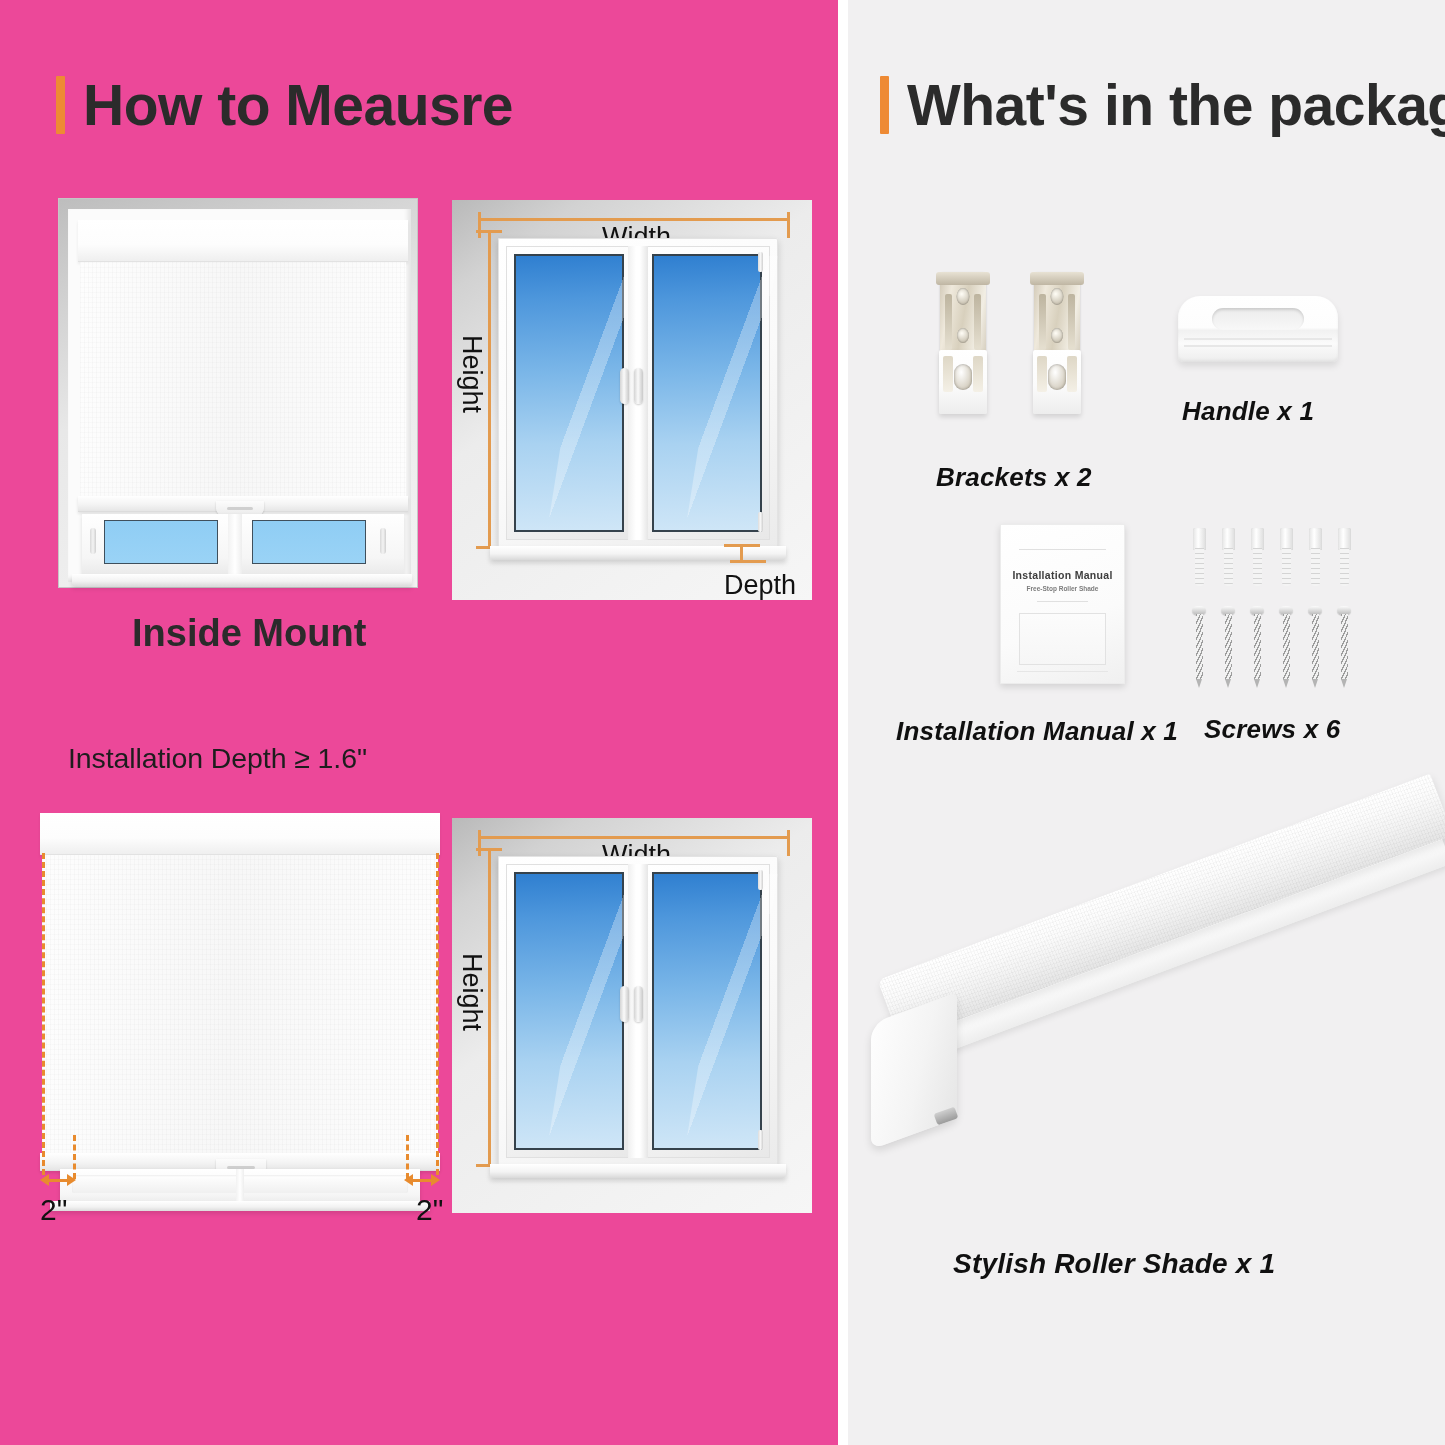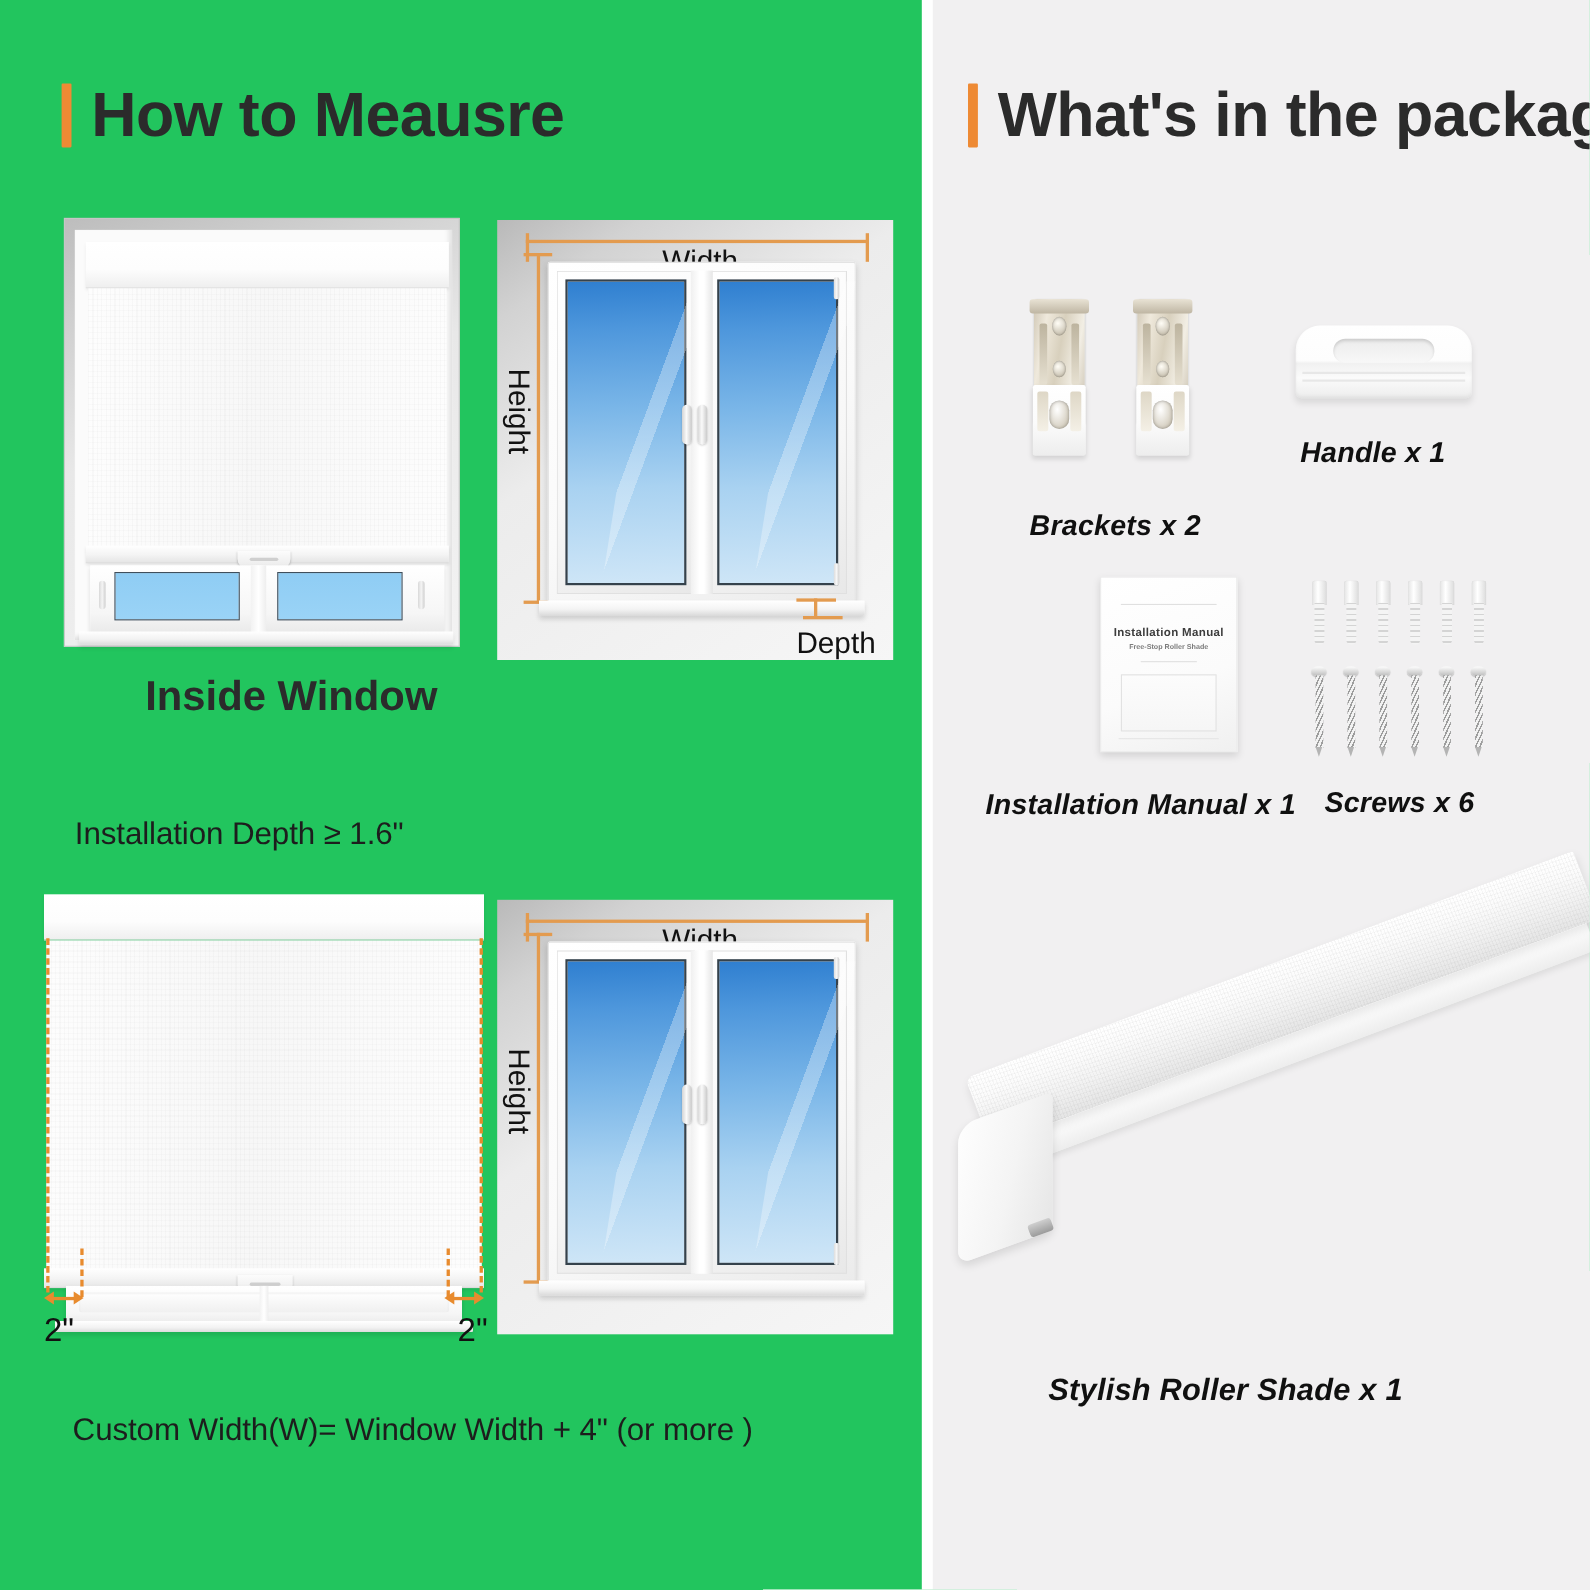--- a/index.html
+++ b/index.html
@@ -5,21 +5,21 @@
   * { box-sizing: border-box; margin: 0; padding: 0; }
   html, body {
     width: 1445px; height: 1445px;
     font-family: "Liberation Sans", sans-serif;
     background: #ffffff;
     overflow: hidden;
   }
   .page { position: relative; width: 1445px; height: 1445px; display: flex; }
 
   
-  .panel-left  { position: relative; width: 838px;  height: 1445px; background: #22c55e; }
+  .panel-left  { position: relative; width: 838px;  height: 1445px; background: #ec4899; }
   .panel-gap   { width: 10px; height: 1445px; background: #ffffff; }
   .panel-right { position: relative; width: 597px;  height: 1445px; background: #f1f0f1; }
 
   
   .heading { position: absolute; display: flex; align-items: center; gap: 18px; }
   .hbar { width: 9px; height: 58px; background: #ee8a34; border-radius: 1px; }
   .htext {
     font-size: 57px; font-weight: bold; color: #2b2b2b;
     letter-spacing: -0.5px; white-space: nowrap;
   }
@@ -397,21 +397,21 @@
       <div class="win-hinge" style="left:306px; top:52px;"></div>
       <div class="win-hinge" style="left:306px; top:312px;"></div>
       <div class="win-sill" style="left:38px; top:346px; width:296px; height:14px;"></div>
 
       <div class="dim-cap-h" style="left:272px; top:344px; width:36px;"></div>
       <div class="dim-cap-h" style="left:278px; top:360px; width:36px;"></div>
       <div class="dim-line-v" style="left:288px; top:344px; height:18px;"></div>
       <div class="dim-label" style="left:272px; top:370px;">Depth</div>
     </div>
 
-    <div class="mount-title" style="left:132px; top:612px;">Inside Window</div>
+    <div class="mount-title" style="left:132px; top:612px;">Inside Mount</div>
     <div class="body-line" style="left:68px; top:742px;">Installation Depth ≥ 1.6"</div>
 
     <div style="position:absolute; left:20px; top:805px; width:440px; height:400px;">
       <div class="valance" style="left:20px; top:8px; width:400px; height:42px;"></div>
       <div class="fabric" style="left:22px; top:50px; width:396px; height:300px;"></div>
       <div class="hembar" style="left:20px; top:348px; width:400px; height:18px;"></div>
       <div class="pulltab" style="left:196px; top:354px; width:50px; height:18px;"></div>
 
       <div class="sashframe" style="left:40px; top:364px; width:360px; height:36px;"></div>
       <div style="position:absolute; left:52px; top:370px; width:336px; height:18px; background:linear-gradient(#ffffff,#f0f0f0); border-radius:2px; box-shadow:inset 0 1px 2px rgba(0,0,0,.07);"></div>
@@ -456,21 +456,20 @@
       <div class="win-glass" style="left:62px; top:54px; width:110px; height:278px;"></div>
       <div class="win-glass" style="left:200px; top:54px; width:110px; height:278px;"></div>
       <div class="win-center" style="left:176px; top:46px; width:20px; height:294px;"></div>
       <div class="win-handle" style="left:168px; top:168px; height:36px;"></div>
       <div class="win-handle" style="left:182px; top:168px; height:36px;"></div>
       <div class="win-hinge" style="left:306px; top:52px;"></div>
       <div class="win-hinge" style="left:306px; top:312px;"></div>
       <div class="win-sill" style="left:38px; top:346px; width:296px; height:14px;"></div>
     </div>
 
-    <div class="body-line" style="left:66px; top:1284px;">Custom Width(W)= Window Width + 4" (or more )</div>
   </div>
 
   <div class="panel-gap"></div>
 
   <div class="panel-right">
 
     <div class="heading h-right">
       <div class="hbar"></div>
       <div class="htext">What's in the package</div>
     </div>

